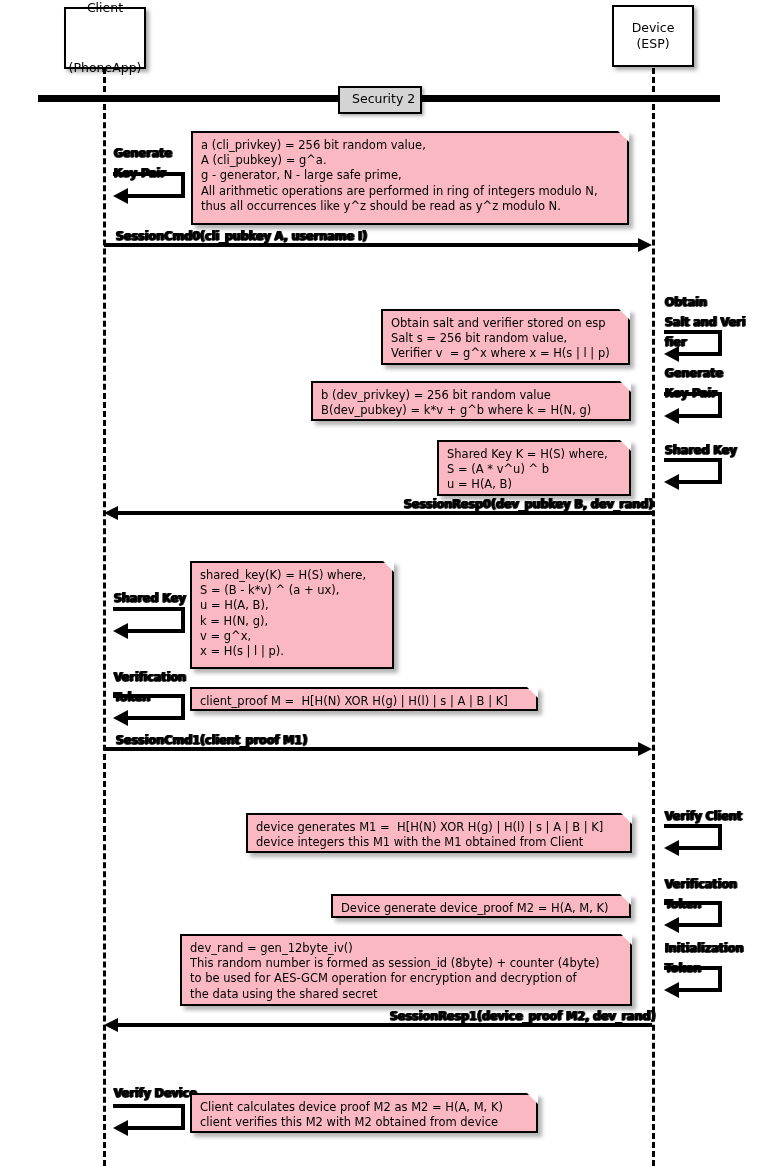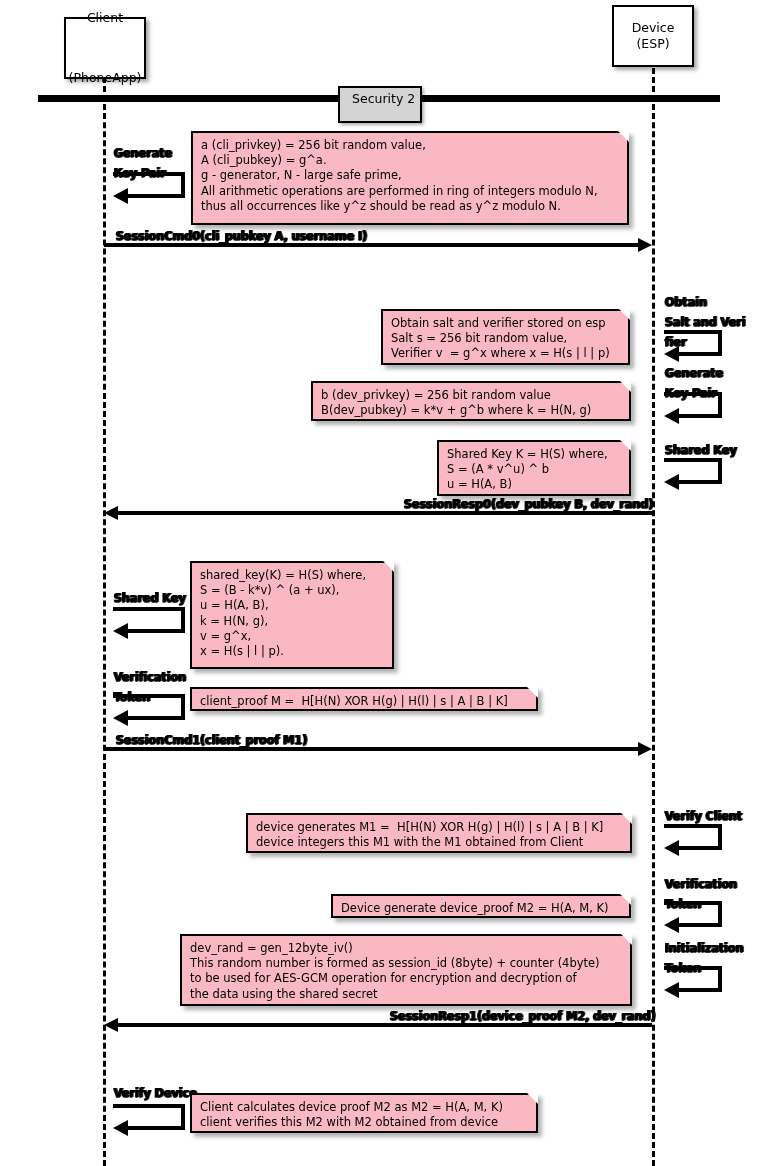--- a/index.html
+++ b/index.html
@@ -166,31 +166,31 @@
   }
 </style>
 </head>
 <body>
 
 <div id="canvas">
 
   <div class="lifeline" style="left:103px; top:68px; height:1098px;"></div>
   <div class="lifeline" style="left:652px; top:68px; height:1098px;"></div>
 
-  <div class="participant" style="left:64px; top:17px; width:82px; height:62px;gap:44px;">
+  <div class="participant" style="left:64px; top:7px; width:82px; height:62px;gap:44px;">
     <span class="pline">Client</span>
     <span class="pline">(PhoneApp)</span>
   </div>
   <div class="participant" style="left:612px; top:5px; width:82px; height:62px;">
     <span class="pline">Device</span>
     <span class="pline">(ESP)</span>
   </div>
 
   <div class="divider-bar" style="left:38px; top:95px; width:682px;"></div>
-  <div class="divider-label" style="left:338px; top:86px; width:84px; height:37px;">Security 2</div>
+  <div class="divider-label" style="left:338px; top:86px; width:84px; height:28px;">Security 2</div>
 
   <div class="sc-label" style="left:113px; top:143px; width:80px;">Generate
 Key Pair</div>
   <div class="selfcall" style="left:113px; top:172px; width:72px; height:26px;">
     <div class="sc-top" style="width:72px;"></div>
     <div class="sc-right" style="left:68px; height:26px;"></div>
     <div class="sc-bottom" style="top:22px; width:58px;"></div>
     <div class="sc-head" style="top:16px;"></div>
   </div>
 

